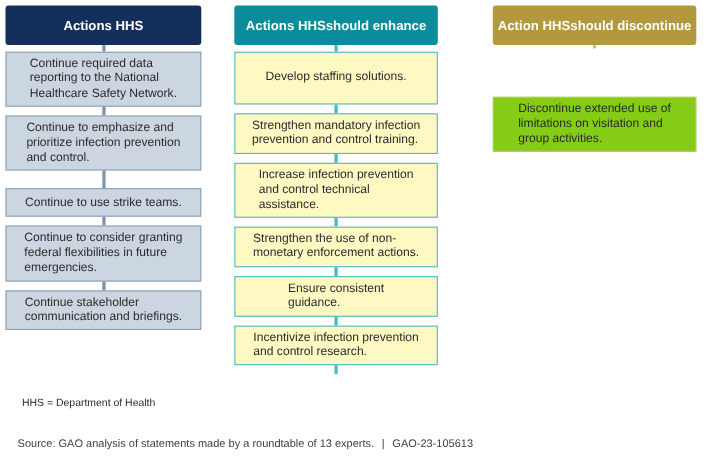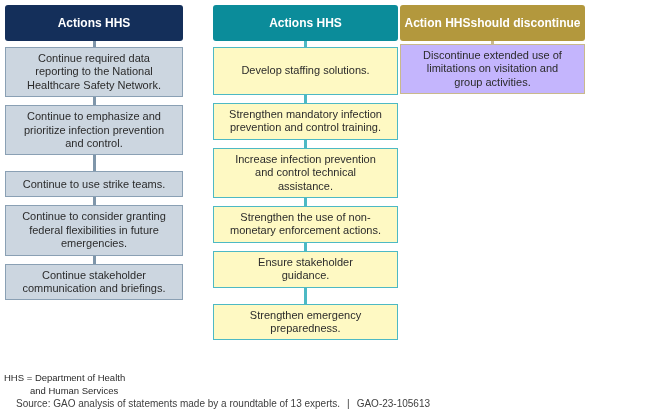--- a/index.html
+++ b/index.html
@@ -3,21 +3,21 @@
 <meta charset="utf-8">
 <style>
   * { margin:0; padding:0; box-sizing:border-box; }
   body { background:#fff; font-family:"Liberation Sans", sans-serif; }
   .canvas {
     position:relative; width:650px; height:416px; background:#ffffff; overflow:hidden;
   }
   .column { position:absolute; top:5px; }
   .col-continue    { left:5px;   width:178px; }
   .col-enhance     { left:213px; width:185px; }
-  .col-discontinue { left:400px; width:185px; }
+  .col-discontinue { left:448px; width:185px; }
 
   .col-header {
     min-height:36px; border-radius:3px; color:#ffffff; font-weight:bold;
     font-size:12px; line-height:1.25; text-align:center;
     display:flex; flex-direction:row; align-items:center; justify-content:center;
     padding:3px 4px;
   }
   .col-continue    .col-header { background:#142f5a; }
   .col-enhance     .col-header { background:#0b8c9a; }
   .col-discontinue .col-header { background:#b3983d; }
@@ -25,30 +25,30 @@
   .connector { width:3px; height:8px; margin:0 auto; }
   .connector.first { height:6px; }
   .connector.short { height:3px; }
   .col-continue    .connector { background:#7f96aa; }
   .col-enhance     .connector { background:#4db9c4; }
   .col-discontinue .connector { background:#c9b98c; }
 
   .box {
     border:1px solid; min-height:26px;
     display:flex; align-items:center; justify-content:center;
-    text-align:center; font-size:11px; line-height:1.22; color:#2b2b2b;
+    font-size:11px; line-height:1.22; color:#2b2b2b;
     padding:4px 6px; white-space:pre-line;
   }
   .box.tall { min-height:48px; }
   .col-continue    .box { background:#ccd6e0; border-color:#8aa0b4; }
   .col-enhance     .box { background:#fef9c3; border-color:#4db9c4; }
-  .col-discontinue .box { background:#c4b5fd; border-color:#c9b98c; }
+  .col-discontinue .box { background:#84cc16; border-color:#c9b98c;margin-top:44px; }
 
   .footnote {
-    position:absolute; left:4px; top:361px; font-size:9.5px; line-height:1.35; color:#2b2b2b;margin-top:11px;
+    position:absolute; left:20px; top:361px; font-size:9.5px; line-height:1.35; color:#2b2b2b;
   }
   .footnote .indent { padding-left:26px; }
 
   .source-line {
     position:absolute; left:16px; top:398px; font-size:10px; color:#404040;
   }
   .source-line .sep { margin:0 7px; color:#404040; }
 </style>
 </head>
 <body>
@@ -75,55 +75,55 @@
 federal flexibilities in future
 emergencies.</div>
     <div class="connector"></div>
     <div class="box">Continue stakeholder
 communication and briefings.</div>
   </div>
 
   <div class="column col-enhance">
     <div class="col-header">
       <span>Actions HHS</span>
+      <span>should enhance</span>
     </div>
     <div class="connector first"></div>
     <div class="box tall">Develop staffing solutions.</div>
     <div class="connector"></div>
     <div class="box">Strengthen mandatory infection
 prevention and control training.</div>
     <div class="connector"></div>
     <div class="box">Increase infection prevention
 and control technical
 assistance.</div>
     <div class="connector"></div>
     <div class="box">Strengthen the use of non-
 monetary enforcement actions.</div>
     <div class="connector"></div>
-    <div class="box">Ensure stakeholder
+    <div class="box">Ensure consistent
 guidance.</div>
     <div class="connector"></div>
+    <div class="box">Incentivize infection prevention
+and control research.</div>
     <div class="connector"></div>
-    <div class="box">Strengthen emergency
-preparedness.</div>
   </div>
 
   <div class="column col-discontinue">
     <div class="col-header">
       <span>Action HHS</span>
       <span>should discontinue</span>
     </div>
     <div class="connector short"></div>
     <div class="box tall">Discontinue extended use of
 limitations on visitation and
 group activities.</div>
   </div>
 
   <div class="footnote">
     <div>HHS = Department of Health</div>
-    <div class="indent">and Human Services</div>
   </div>
 
   <div class="source-line">
     <span>Source: GAO analysis of statements made by a roundtable of 13 experts.</span><span class="sep">|</span><span>GAO-23-105613</span>
   </div>
 
 </div>
 
 </body></html>

